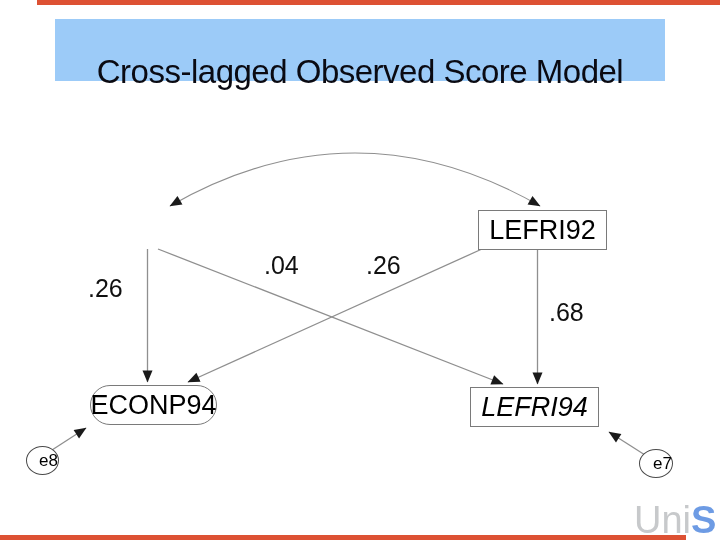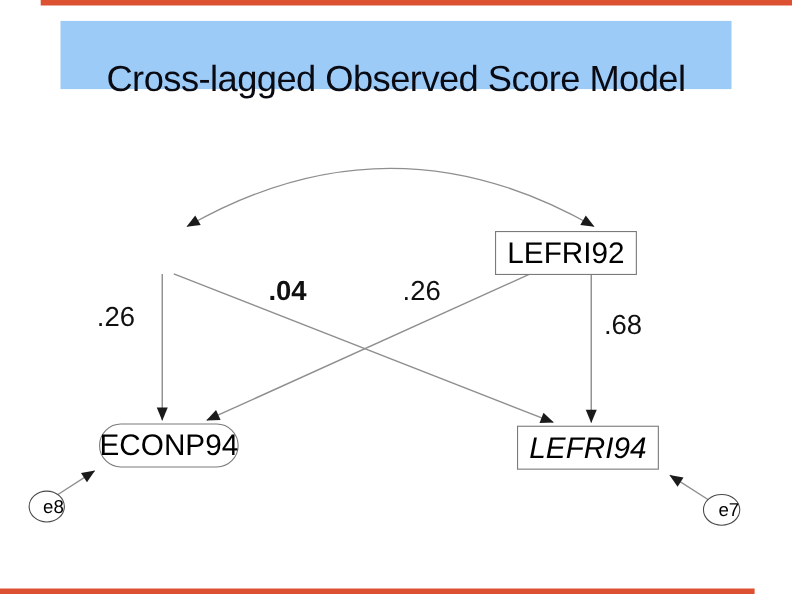--- a/index.html
+++ b/index.html
@@ -20,34 +20,34 @@
   svg.canvas{position:absolute;left:0;top:0;width:720px;height:540px;}
   .pline{stroke:var(--line_color,#8F8F8F);stroke-width:1.3;fill:none;}
   .arcline{stroke:var(--line_color,#9A9A9A);stroke-width:1.1;fill:none;}
   .ahead{fill:var(--arrow_color,#1A1A1A);stroke:none;}
   .node{
     position:absolute;background:#fff;border:1px solid #7A7A7A;
     display:flex;align-items:center;justify-content:center;
     font-size:27px;color:#000;white-space:nowrap;
   }
   .node-econp92{left:83px;top:208px;width:140px;height:40px;}
-  .node-lefri92{left:450px;top:210px;width:127px;height:38px;}
+  .node-lefri92{left:478px;top:210px;width:127px;height:38px;}
   .node-econp94{left:90px;top:385px;width:125px;height:38px;border-radius:20px;}
   .node-lefri94{left:470px;top:387px;width:127px;height:38px;font-style:italic;}
   .error-node{
     position:absolute;background:#fff;border:1.3px solid #4A4A4A;border-radius:50%;
     display:flex;align-items:center;justify-content:flex-end;font-size:17px;color:#000;
   }
   .error-e8{left:26px;top:446px;width:31px;height:27px;}
   .error-e7{left:639px;top:449px;width:32px;height:27px;}
   .coef{position:absolute;font-size:25px;color:#101010;white-space:nowrap;}
   .coef-a{left:88px;top:274px;}
-  .coef-b{left:244px;top:251px;font-weight:bold;}
+  .coef-b{left:264px;top:251px;}
   .coef-c{left:366px;top:251px;}
-  .coef-d{left:549px;top:282px;text-align:center;}
+  .coef-d{left:549px;top:298px;text-align:center;}
   .logo{position:absolute;left:634px;top:501px;font-size:38px;line-height:38px;white-space:nowrap;}
   .logo .uni{color:var(--logo_uni_color,#C7C9CB);font-weight:400;}
   .logo .s{color:var(--logo_s_color,#6D9BE4);font-weight:700;}
 </style>
 </head>
 <body>
 
 <div class="slide">
 
   <div class="accent-top"></div>
@@ -94,14 +94,17 @@
   </div>
   <div class="error-node error-e7">
     <span>e7</span>
   </div>
 
   <div class="coef coef-a">.26</div>
   <div class="coef coef-b">.04</div>
   <div class="coef coef-c">.26</div>
   <div class="coef coef-d">.68</div>
 
+  <div class="logo">
+    <span class="uni">Uni</span><span class="s">S</span>
+  </div>
 
 </div>
 
 </body></html>

